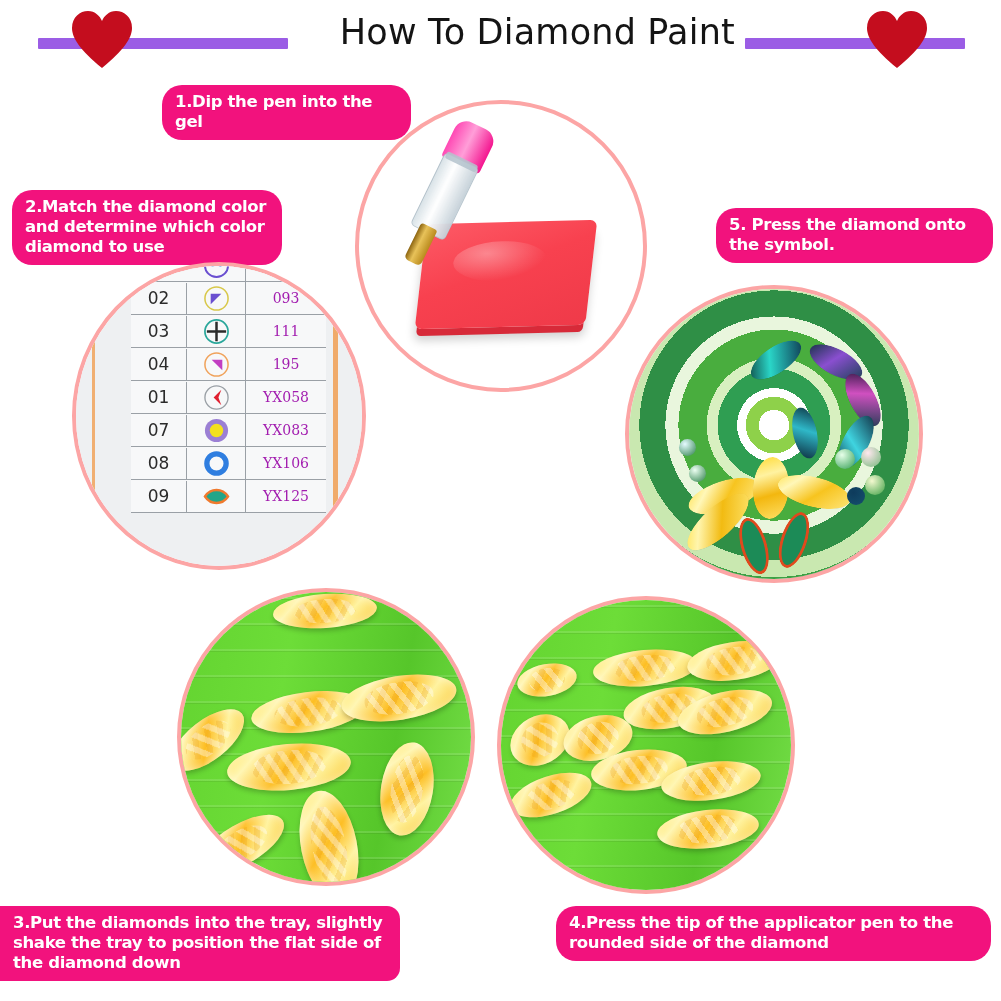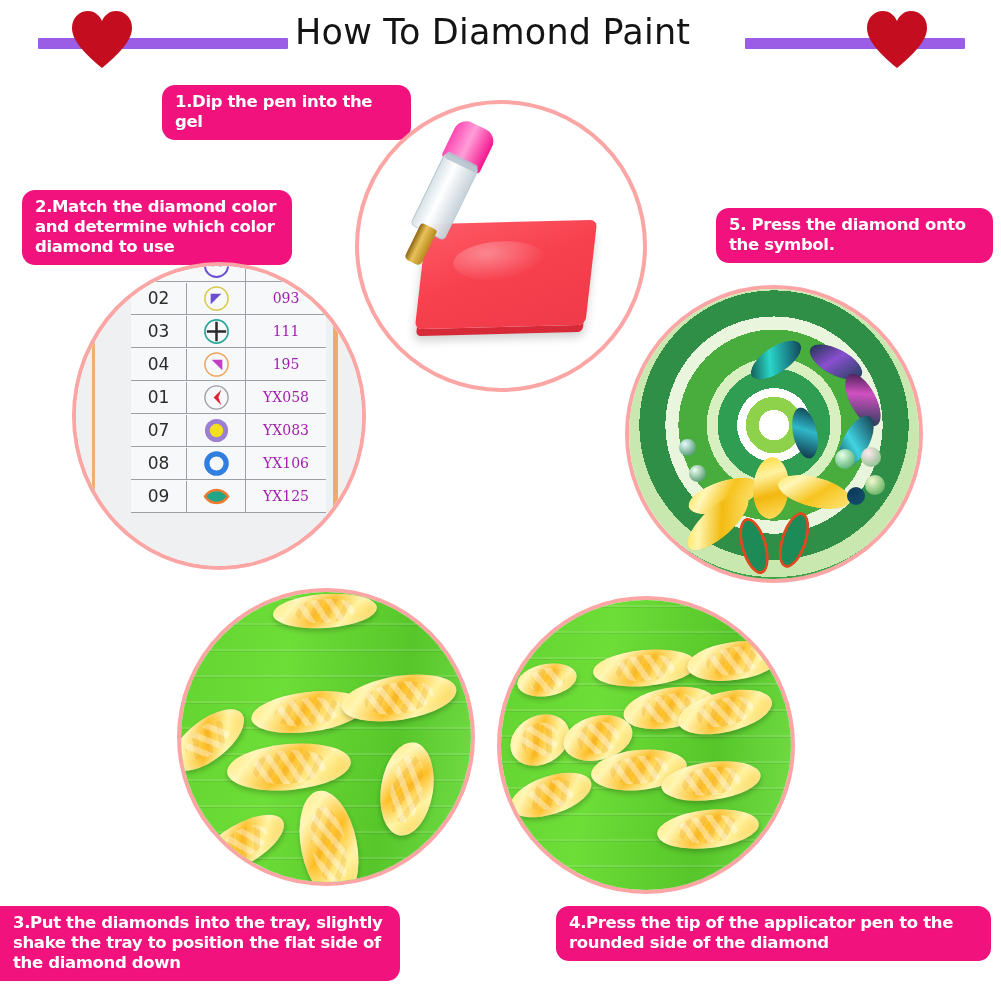--- a/index.html
+++ b/index.html
@@ -11,35 +11,35 @@
 
   
   .rule{position:absolute;height:11px;background:#9b5de5;border-radius:1px;}
   .rule.left{left:38px;top:38px;width:250px;}
   .rule.right{left:745px;top:38px;width:220px;}
   .heart{position:absolute;width:64px;height:60px;}
   .heart svg{display:block;width:100%;height:100%;}
   .heart.l{left:70px;top:10px;}
   .heart.r{left:865px;top:10px;}
   .title{
-    position:absolute;left:295px;top:12px;width:440px;text-align:left;
+    position:absolute;left:295px;top:12px;width:440px;text-align:right;
     font-family:"DejaVu Sans",sans-serif;font-size:35px;font-weight:500;color:#141414;
     letter-spacing:.2px;white-space:nowrap;
   }
 
   
   .callout{
-    position:absolute;background:#F2127D;color:#ffffff;border-radius:13px;
+    position:absolute;background:#F2127D;color:#ffffff;border-radius:20px;
     font-family:"DejaVu Sans",sans-serif;font-weight:bold;font-size:16.5px;
     line-height:20px;padding:7px 13px 8px 13px;box-sizing:border-box;
     letter-spacing:-.35px;
     text-shadow:0 1px 0 rgba(0,0,0,.06);
   }
   #c1{left:162px;top:85px;width:249px;}
-  #c2{left:12px;top:190px;width:270px;margin-left:10px;}
+  #c2{left:12px;top:190px;width:270px;}
   #c5{left:716px;top:208px;width:277px;}
   #c3{left:0px;top:906px;width:400px;border-radius:0 13px 13px 0;}
   #c4{left:556px;top:906px;width:435px;}
 
   
   .circ{position:absolute;border-radius:50%;border:4px solid #fca5a5;overflow:hidden;background:#fff;}
   #circle-pen   {left:355px;top:100px;width:284px;height:284px;}
   #circle-chart {left:72px;top:262px;width:286px;height:300px;}
   #circle-press {left:625px;top:285px;width:290px;height:290px;}
   #circle-tray  {left:177px;top:588px;width:290px;height:290px;}

